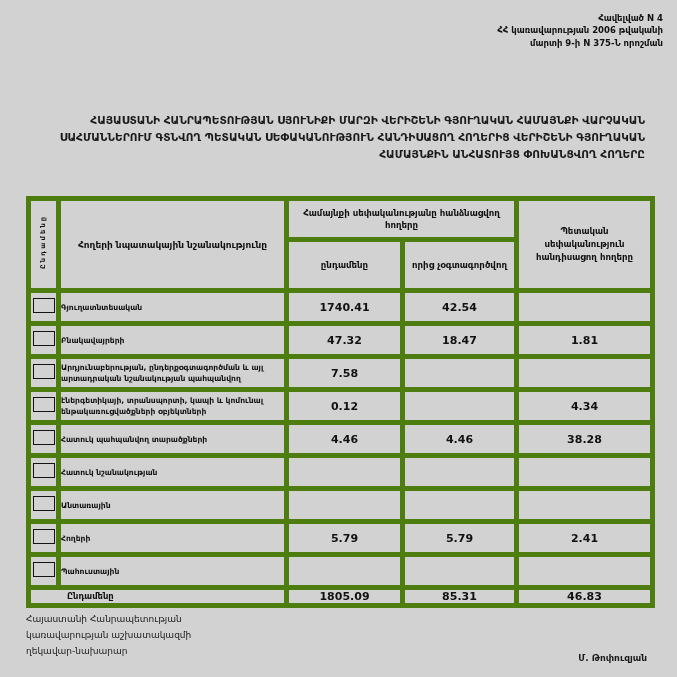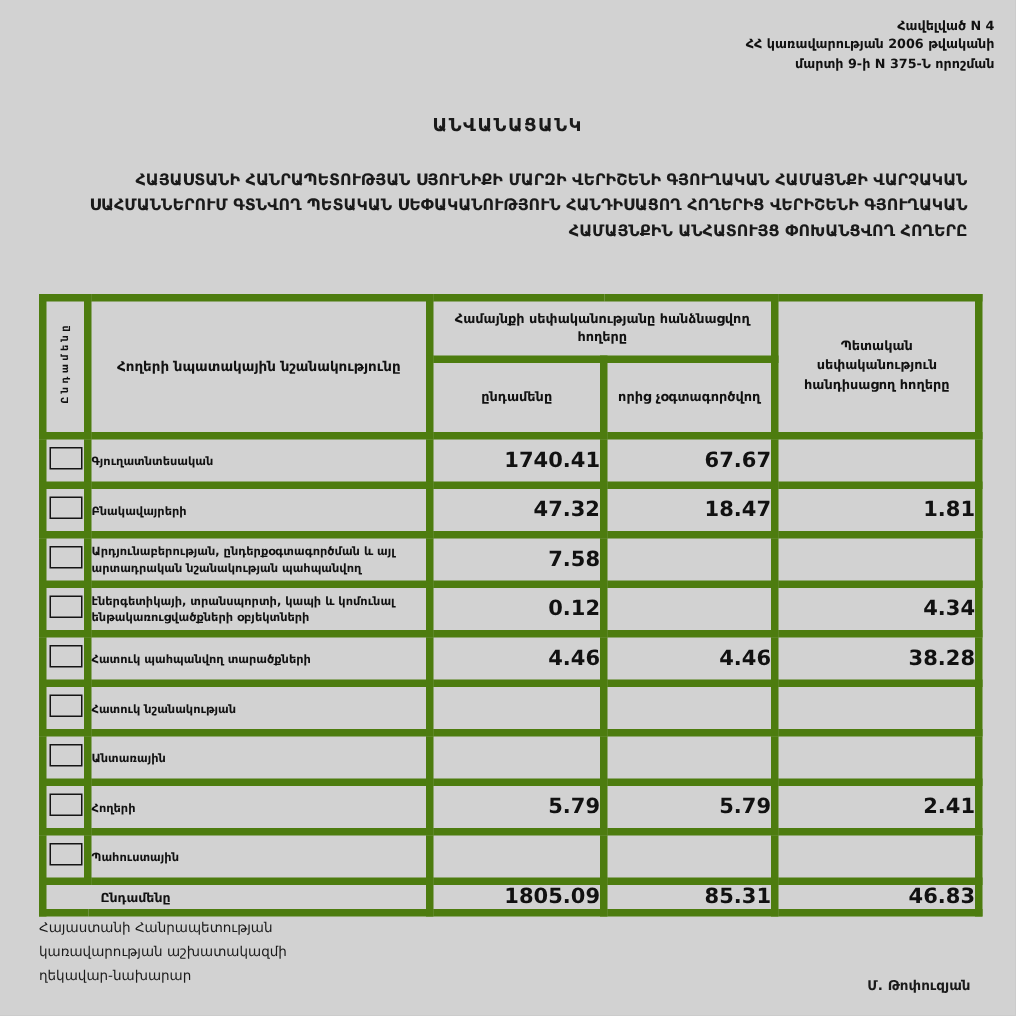--- a/index.html
+++ b/index.html
@@ -125,22 +125,22 @@
     border: 1px solid #141414;
     background: #d2d2d2;
   }
   td.c-name {
     font-size: 7.6px;
     padding: 3px 4px 3px 5px;
     line-height: 1.45;
     vertical-align: middle;
   }
   td.c-val {
-    font-size: 14px;
-    text-align: right;
+    font-size: 11px;
+    text-align: center;
     vertical-align: middle;
   }
   tr.total td.c-name {
     font-size: 8.4px;
     padding-left: 36px;
   }
   .sign-left {
     position: absolute;
     left: 26px;
     top: 612px;
@@ -161,21 +161,20 @@
 <body>
 
 <div class="page">
 
   <div class="header-block">
     <div>Հավելված N 4</div>
     <div>ՀՀ կառավարության 2006 թվականի</div>
     <div>մարտի 9-ի N 375-Ն որոշման</div>
   </div>
 
-  <div class="title">ԱՆՎԱՆԱՑԱՆԿ</div>
 
   <div class="subtitle">ՀԱՅԱՍՏԱՆԻ ՀԱՆՐԱՊԵՏՈՒԹՅԱՆ ՍՅՈՒՆԻՔԻ ՄԱՐԶԻ ՎԵՐԻՇԵՆԻ ԳՅՈՒՂԱԿԱՆ ՀԱՄԱՅՆՔԻ ՎԱՐՉԱԿԱՆ ՍԱՀՄԱՆՆԵՐՈՒՄ ԳՏՆՎՈՂ  ՊԵՏԱԿԱՆ ՍԵՓԱԿԱՆՈՒԹՅՈՒՆ ՀԱՆԴԻՍԱՑՈՂ ՀՈՂԵՐԻՑ  ՎԵՐԻՇԵՆԻ ԳՅՈՒՂԱԿԱՆ ՀԱՄԱՅՆՔԻՆ ԱՆՀԱՏՈՒՅՑ  ՓՈԽԱՆՑՎՈՂ ՀՈՂԵՐԸ</div>
 
   <table class="main">
     <colgroup>
       <col style="width:30px">
       <col style="width:228px">
       <col style="width:116px">
       <col style="width:114px">
       <col style="width:136px">
@@ -190,21 +189,21 @@
       <tr>
         <th class="h-sub col-sum">ընդամենը</th>
         <th class="h-sub col-pct">որից  չօգտագործվող</th>
       </tr>
     </thead>
     <tbody>
       <tr>
         <td class="c-num"><span class="box"></span></td>
         <td class="c-name">Գյուղատնտեսական</td>
         <td class="c-val">1740.41</td>
-        <td class="c-val">67.67</td>
+        <td class="c-val">42.54</td>
         <td class="c-val"></td>
       </tr>
       <tr>
         <td class="c-num"><span class="box"></span></td>
         <td class="c-name">Բնակավայրերի</td>
         <td class="c-val">47.32</td>
         <td class="c-val">18.47</td>
         <td class="c-val">1.81</td>
       </tr>
       <tr>

